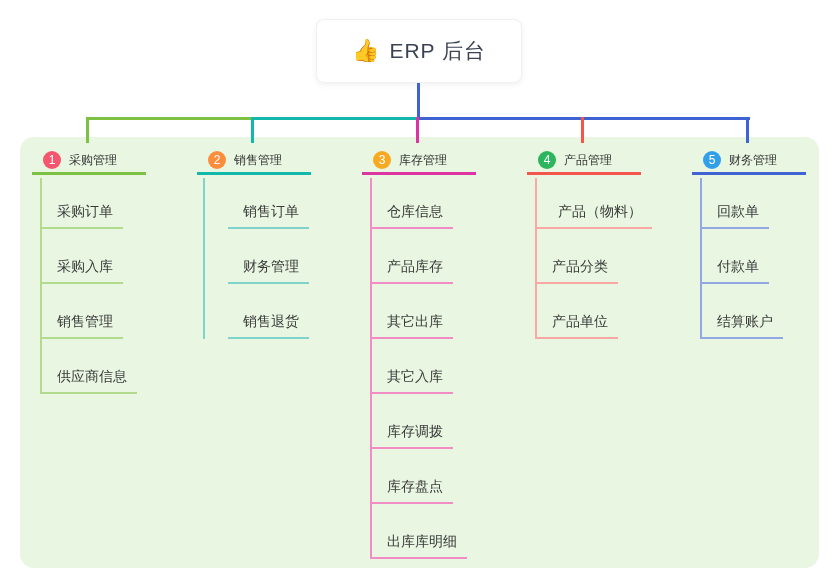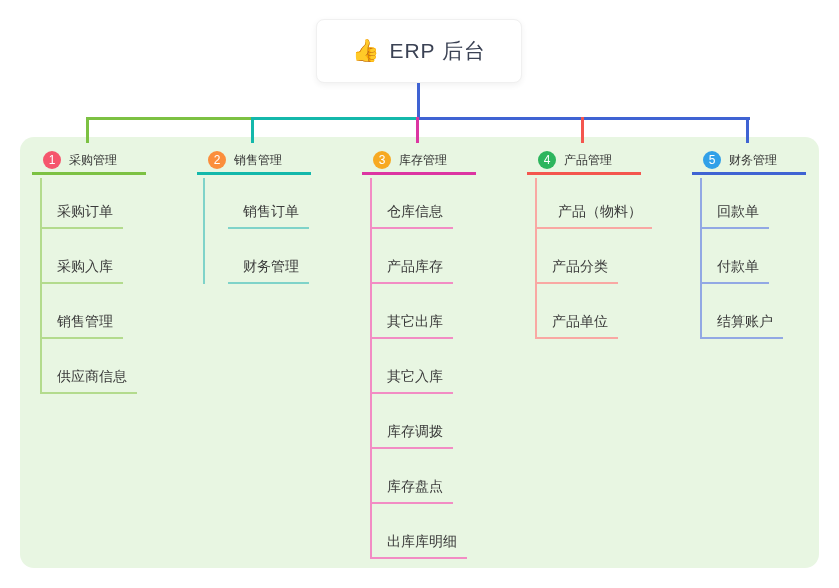--- a/index.html
+++ b/index.html
@@ -83,20 +83,23 @@
         <span class="badge" style="background: rgb(251, 142, 60);">2</span>
         <span class="branch-label">销售管理</span>
       </div>
       <div class="children" style="left: 203px; border-left: 2px solid rgb(127, 211, 201); padding-left: 23px;">
         <div class="child">
           <span class="child-inner" style="border-bottom: 2px solid rgb(127, 211, 201);">销售订单</span>
         </div>
         <div class="child">
           <span class="child-inner" style="border-bottom: 2px solid rgb(127, 211, 201);">财务管理</span>
         </div>
+        <div class="child">
+          <span class="child-inner" style="border-bottom: 2px solid rgb(127, 211, 201);">销售退货</span>
+        </div>
       </div>
       <div class="branch-title" style="left: 362px; border-bottom: 3px solid rgb(220, 53, 162);">
         <span class="badge" style="background: rgb(247, 169, 34);">3</span>
         <span class="branch-label">库存管理</span>
       </div>
       <div class="children" style="left: 370px; border-left: 2px solid rgb(242, 140, 196);">
         <div class="child">
           <span class="child-inner" style="border-bottom: 2px solid rgb(242, 140, 196);">仓库信息</span>
         </div>
         <div class="child">

